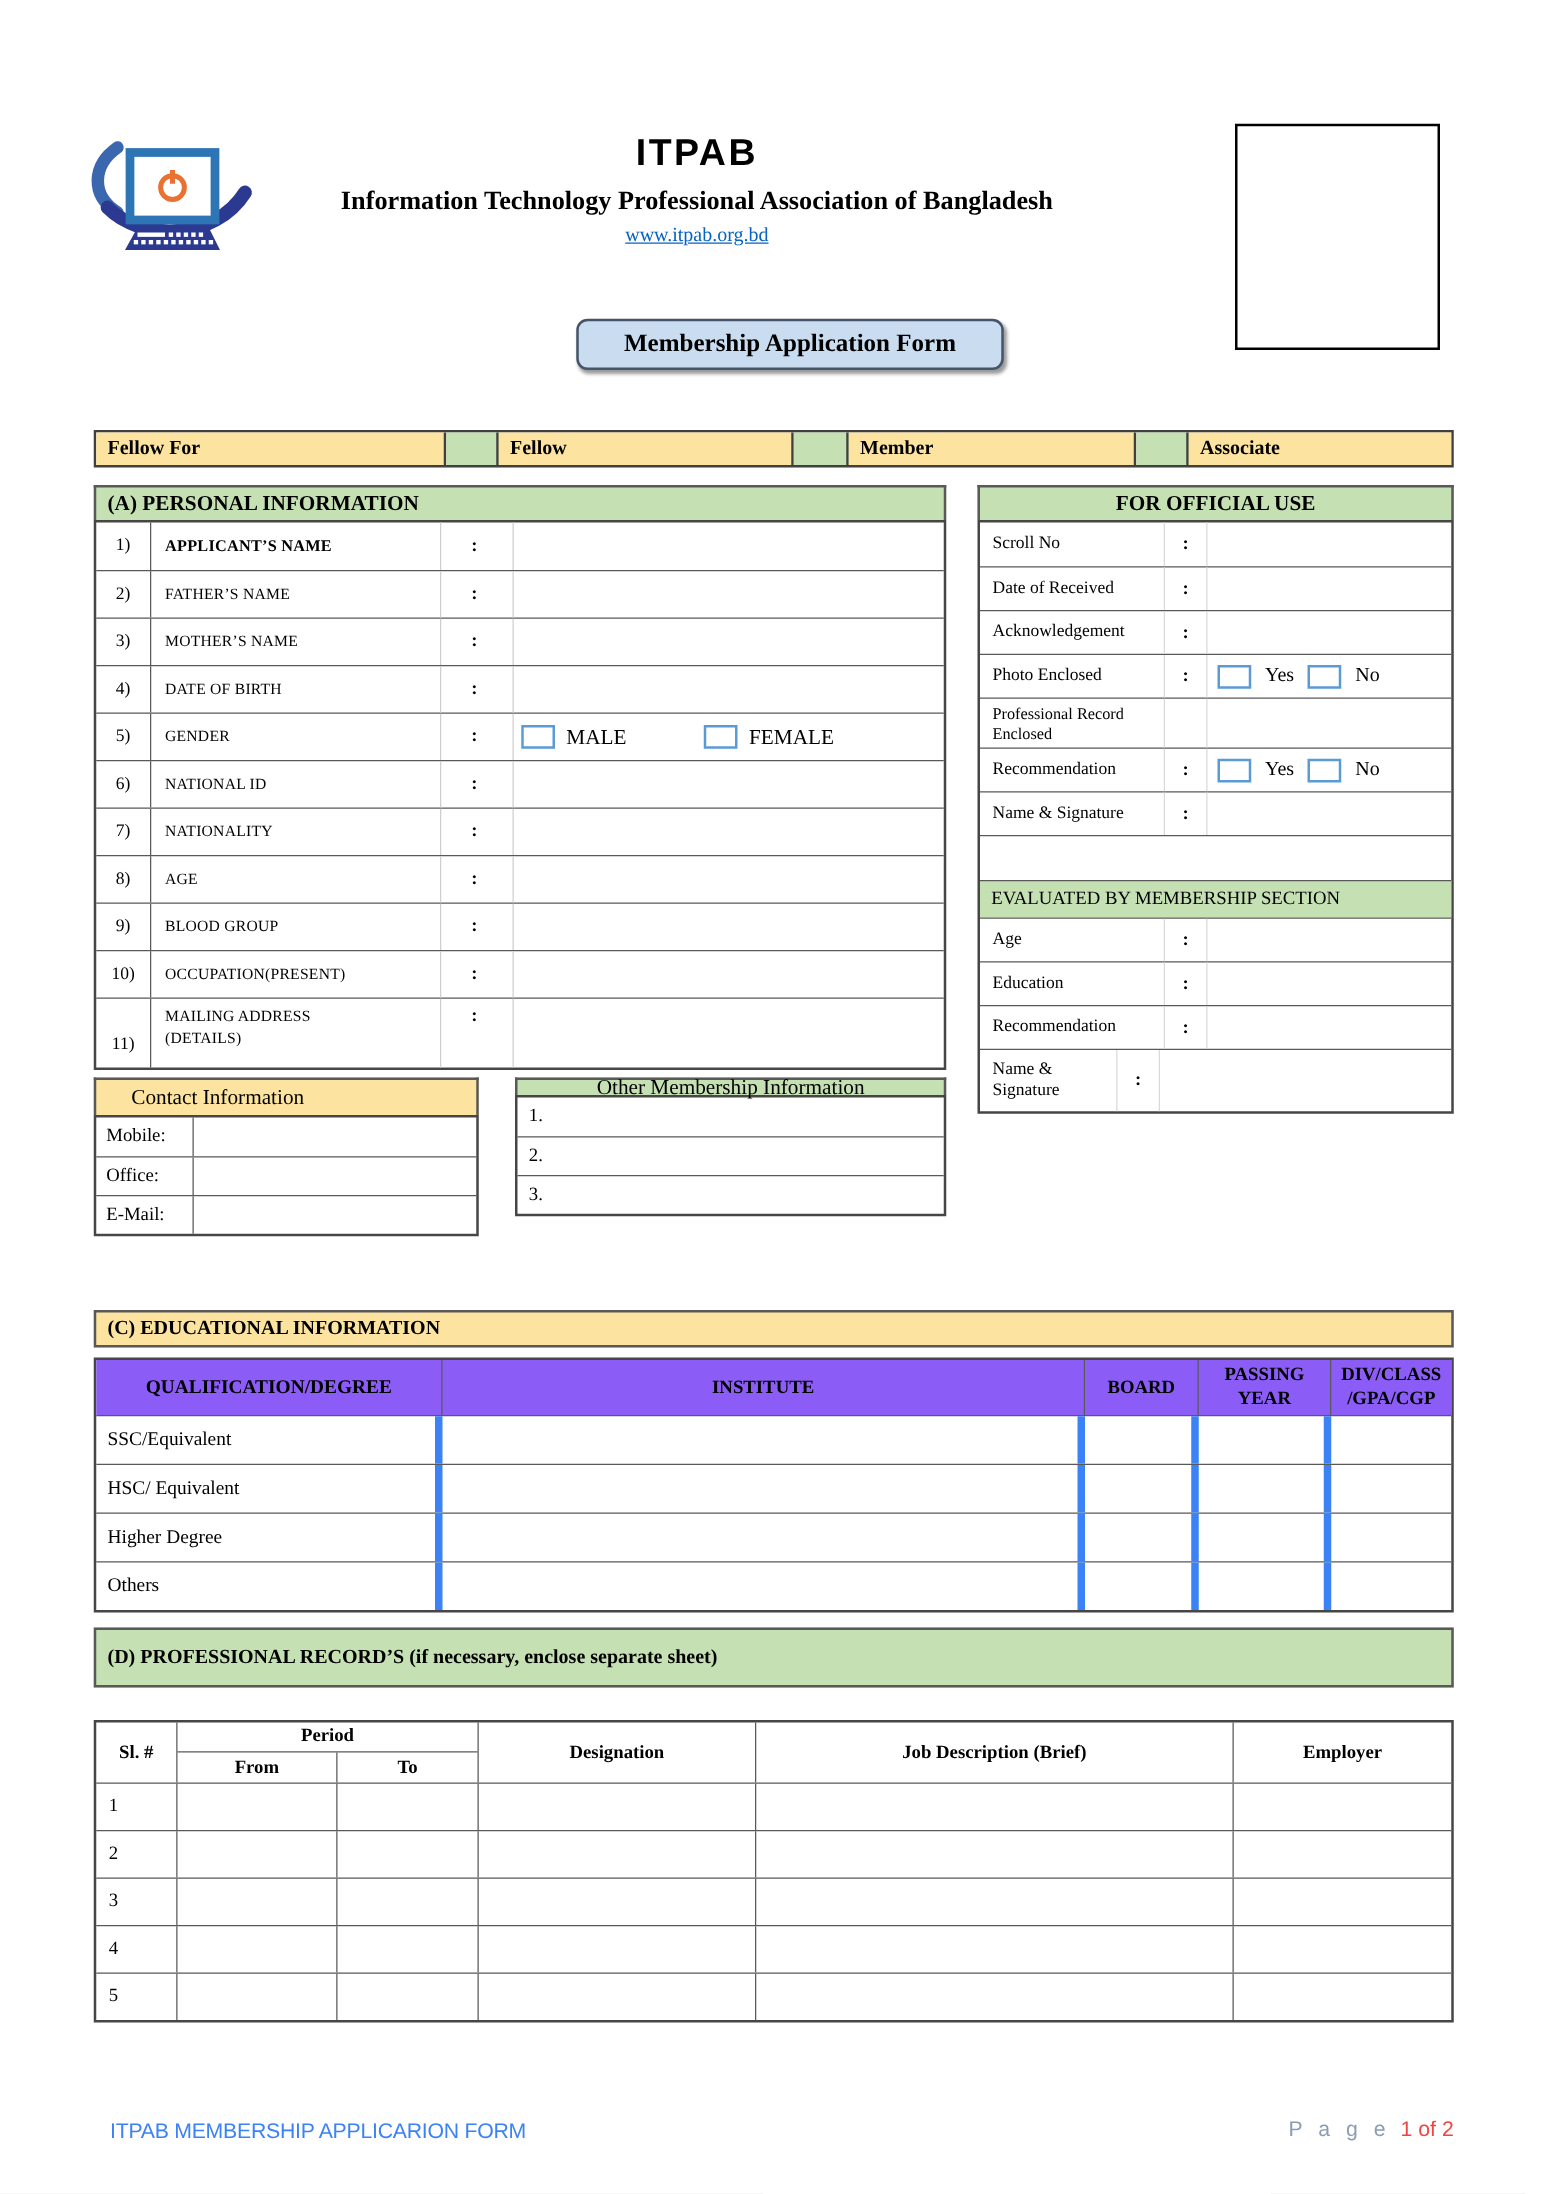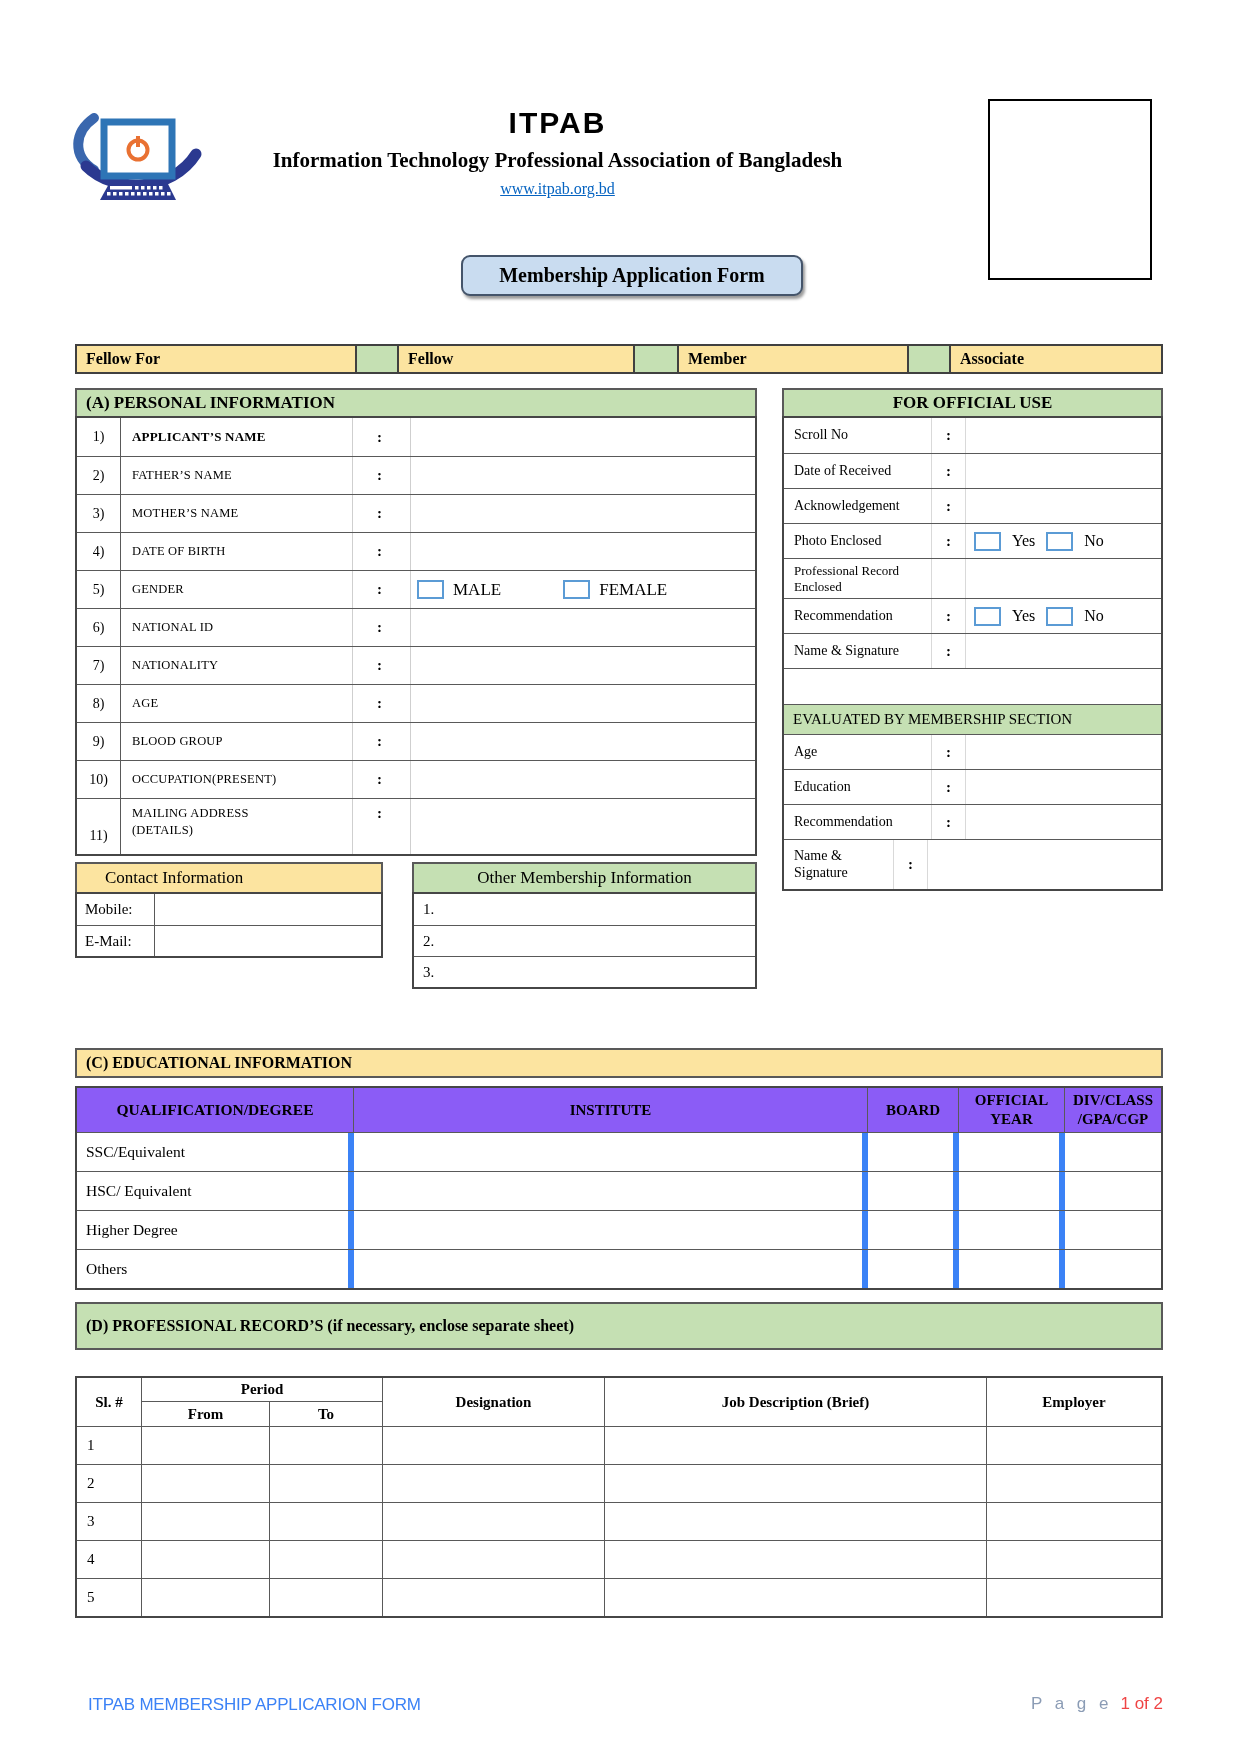--- a/index.html
+++ b/index.html
@@ -61,21 +61,21 @@
   .o-colon { width:34px; display:flex; align-items:center; justify-content:center; font-weight:bold; font-size:15px; border-right:1px solid #d9d9d9; }
   .o-value { flex:1; display:flex; align-items:center; gap:11px; padding-left:8px; font-size:16px; cursor:text; }
   .eval-head { height:30px; background:#C5E0B3; display:flex; align-items:center; padding-left:9px; font-size:15px; }
   
   .contact { position:absolute; left:75px; top:862px; width:308px; }
   .contact .sec-head { height:30px; padding-left:28px; border:2px solid #595959; border-bottom:none; }
   .ct-row { height:31px;text-align:right; }
   .ct-label { width:78px; border-right:1px solid #595959; display:flex; align-items:center; padding-left:8px; font-size:15px; }
   .ct-value { flex:1; cursor:text; }
   .otherm { position:absolute; left:412px; top:862px; width:345px; }
-  .otherm .sec-head { height:30px; justify-content:center; border:2px solid #595959; border-bottom:none; }
+  .otherm .sec-head { height:14px; justify-content:center; border:2px solid #595959; border-bottom:none; }
   .om-row { height:31px; align-items:center; padding-left:9px; font-size:15px; cursor:text; }
   
   .education { position:absolute; left:75px; top:1048px; width:1088px; }
   .edu-bar { height:30px; font-weight:bold; font-size:16px; display:flex; align-items:center; padding-left:9px; border:2px solid #595959; }
   .edu-tbl { margin-top:8px; }
   .e-head { background:#8b5cf6; height:44px; font-weight:bold; font-size:15px; }
   .e-head > div { display:flex; align-items:center; justify-content:center; text-align:center; border-right:1px solid #595959; line-height:1.25; }
   .e-row { height:39px; }
   .e-row > div { border-right:6px solid #3b82f6; display:flex; align-items:center; }
   .e-c1 { width:277px; padding-left:9px; font-size:15.5px; }
@@ -319,20 +319,24 @@
   </div>
 
   <div class="contact">
     <div class="sec-head yellow-bg">Contact Information</div>
     <div class="tbl">
       <div class="trow ct-row">
         <div class="ct-label">Mobile:</div>
         <div class="ct-value"></div>
       </div>
       <div class="trow ct-row">
+        <div class="ct-label">Office:</div>
+        <div class="ct-value"></div>
+      </div>
+      <div class="trow ct-row">
         <div class="ct-label">E-Mail:</div>
         <div class="ct-value"></div>
       </div>
     </div>
   </div>
 
   <div class="otherm">
     <div class="sec-head green-bg">Other Membership Information</div>
     <div class="tbl">
       <div class="trow om-row">1.</div>
@@ -341,21 +345,21 @@
     </div>
   </div>
 
   <div class="education">
     <div class="edu-bar yellow-bg">(C) EDUCATIONAL INFORMATION</div>
     <div class="tbl edu-tbl">
       <div class="trow e-head">
         <div class="e-c1" style="justify-content:center; padding-left:0;">QUALIFICATION/DEGREE</div>
         <div class="e-c2">INSTITUTE</div>
         <div class="e-c3">BOARD</div>
-        <div class="e-c4">OFFICIAL YEAR</div>
+        <div class="e-c4">PASSING YEAR</div>
         <div class="e-c5">DIV/CLASS /GPA/CGP</div>
       </div>
       <div class="trow e-row">
         <div class="e-c1">SSC/Equivalent</div>
         <div class="e-c2"></div>
         <div class="e-c3"></div>
         <div class="e-c4"></div>
         <div class="e-c5"></div>
       </div>
       <div class="trow e-row">

